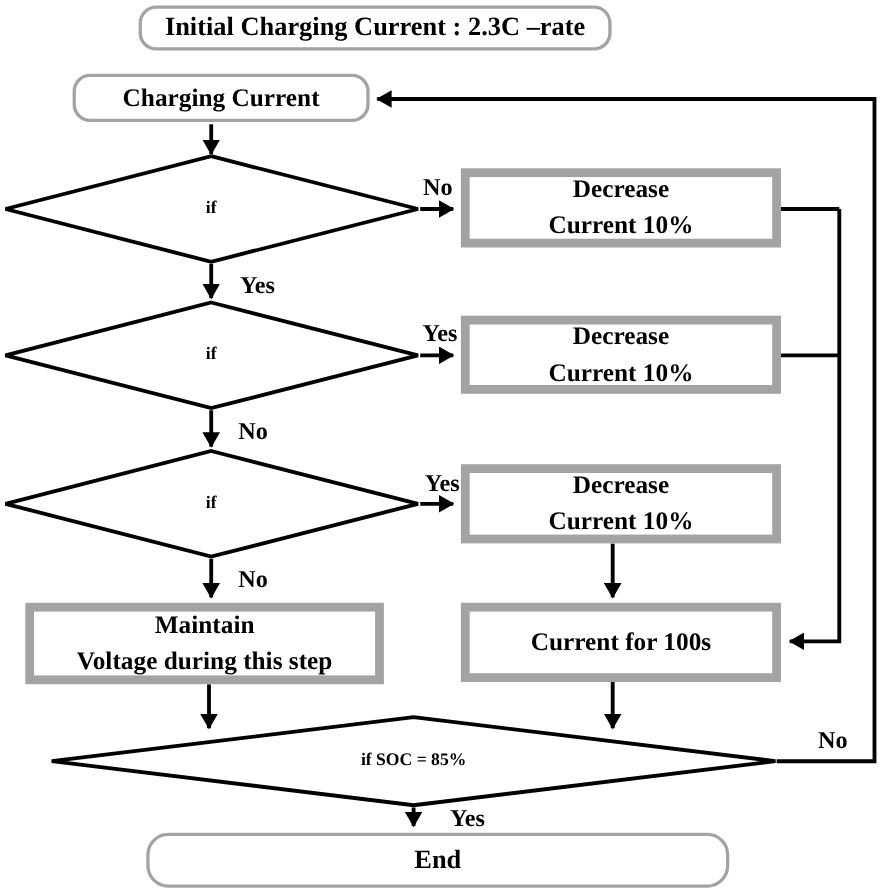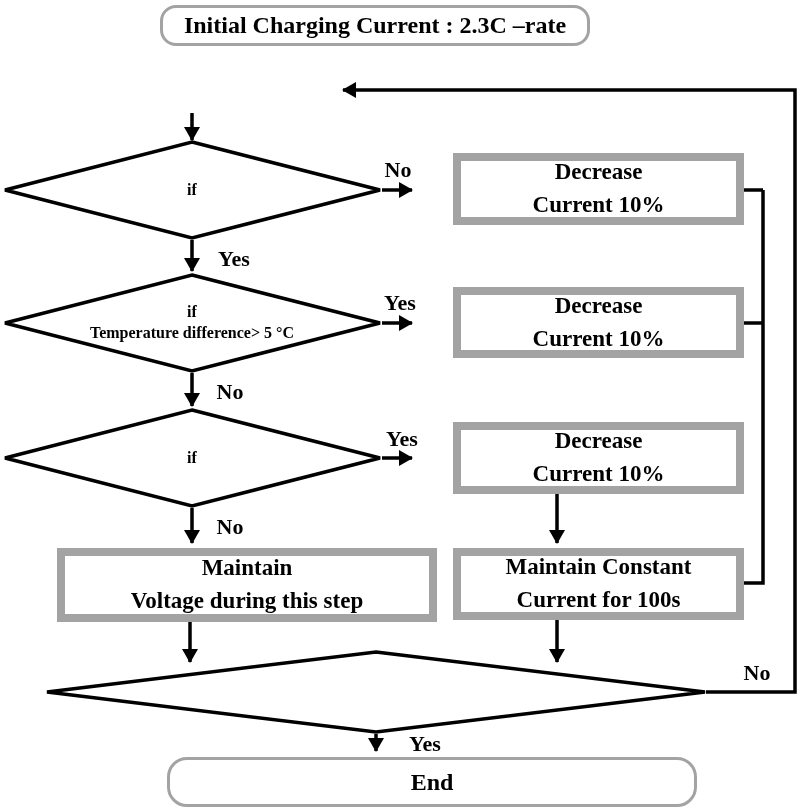--- a/index.html
+++ b/index.html
@@ -30,21 +30,20 @@
     border: 8px solid #a3a3a3;
     background: #ffffff;
     display: flex;
     flex-direction: column;
     align-items: center;
     justify-content: center;
     text-align: right;
     font-size: 23px;
     line-height: 1.42;
     z-index: 2;
-    margin-left: 34px;
   }
   .rounded { border-radius: 16px; border-width: 3.5px; }
   .pill    { border-radius: 20px; border-width: 3.5px; }
   .dtext {
     position: absolute;
     transform: translate(-50%, -50%);
     text-align: center;
     font-size: 16px;
     line-height: 1.3;
     white-space: nowrap;
@@ -101,63 +100,67 @@
     <path class="stroke-line" d="M710,323 H763"></path>
     <path class="stroke-line" d="M763,190 V583 H718" marker-end="url(#ah)"></path>
     <path class="stroke-line" d="M706,692 H795 V90 H343" marker-end="url(#ah)"></path>
     <path class="stroke-line" d="M376,734 V751" marker-end="url(#ah)"></path>
   </svg>
 
   <div class="node rounded title-node" style="left:126px; top:5px; width:430px; height:41px;">
     <span>Initial Charging Current : 2.3C –rate</span>
   </div>
 
+  <div class="node rounded" style="left:66px; top:67px; width:270px; height:44px;">
+    <span>Charging Current</span>
+  </div>
 
   <div class="node" style="left:419px; top:153px; width:291px; height:72px;">
     <span>Decrease</span>
     <span>Current 10%</span>
   </div>
 
   <div class="node" style="left:419px; top:287px; width:291px; height:71px;">
     <span>Decrease</span>
     <span>Current 10%</span>
   </div>
 
   <div class="node" style="left:419px; top:422px; width:291px; height:72px;">
     <span>Decrease</span>
     <span>Current 10%</span>
   </div>
 
-  <div class="node" style="left:23px; top:548px; width:380px; height:74px;">
+  <div class="node" style="left:23px; top:548px; width:326px; height:74px;">
     <span>Maintain</span>
     <span>Voltage during this step</span>
   </div>
 
   <div class="node" style="left:419px; top:548px; width:291px; height:72px;">
-    <span>Maintain Constant</span>
     <span>Current for 100s</span>
   </div>
 
   <div class="node pill end-node" style="left:133px; top:757px; width:530px; height:50px;">
     <span>End</span>
   </div>
 
   <div class="dtext" style="left:192px; top:190px;">
     <div>if</div>
   </div>
 
   <div class="dtext" style="left:192px; top:323px;">
     <div>if</div>
-    <div>Temperature difference&gt; 5 °C</div>
   </div>
 
   <div class="dtext" style="left:192px; top:458px;">
     <div>if</div>
   </div>
 
+  <div class="dtext" style="left:376px; top:692px;">
+    <div>if SOC = 85%</div>
+  </div>
 
   <div class="lbl" style="left:398px; top:170px;">No</div>
   <div class="lbl" style="left:234px; top:259px;">Yes</div>
   <div class="lbl" style="left:400px; top:303px;">Yes</div>
   <div class="lbl" style="left:230px; top:392px;">No</div>
   <div class="lbl" style="left:402px; top:439px;">Yes</div>
   <div class="lbl" style="left:230px; top:527px;">No</div>
   <div class="lbl" style="left:757px; top:673px;">No</div>
   <div class="lbl" style="left:425px; top:744px;">Yes</div>
 

